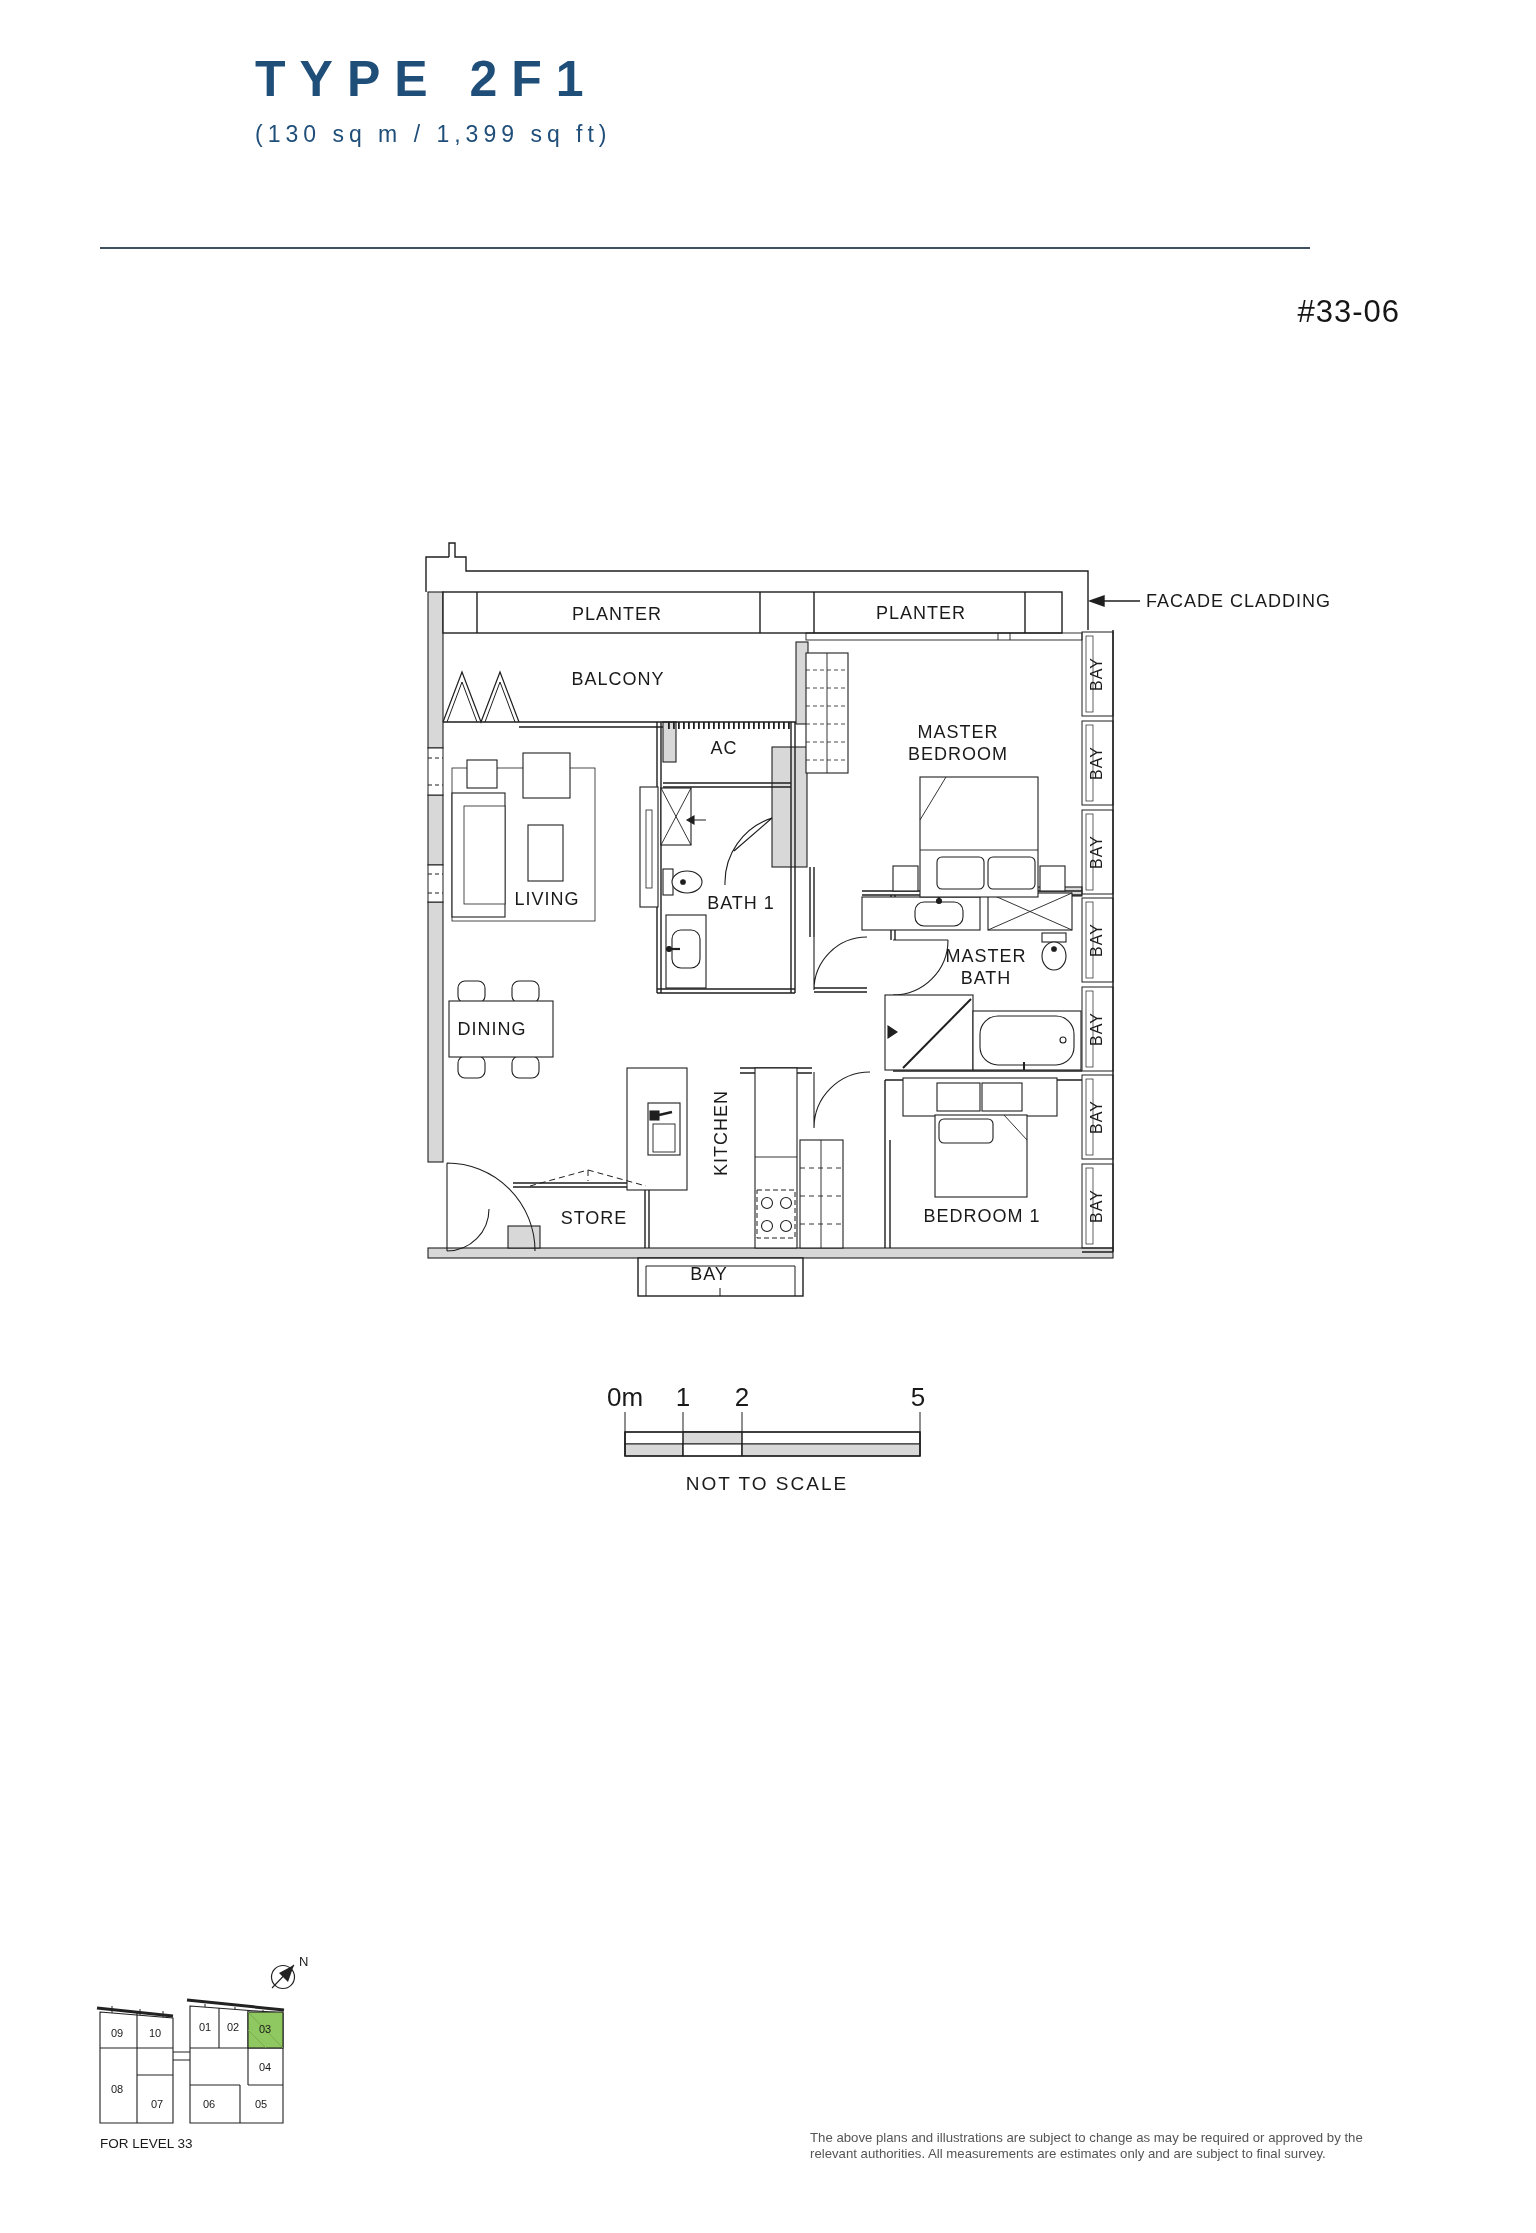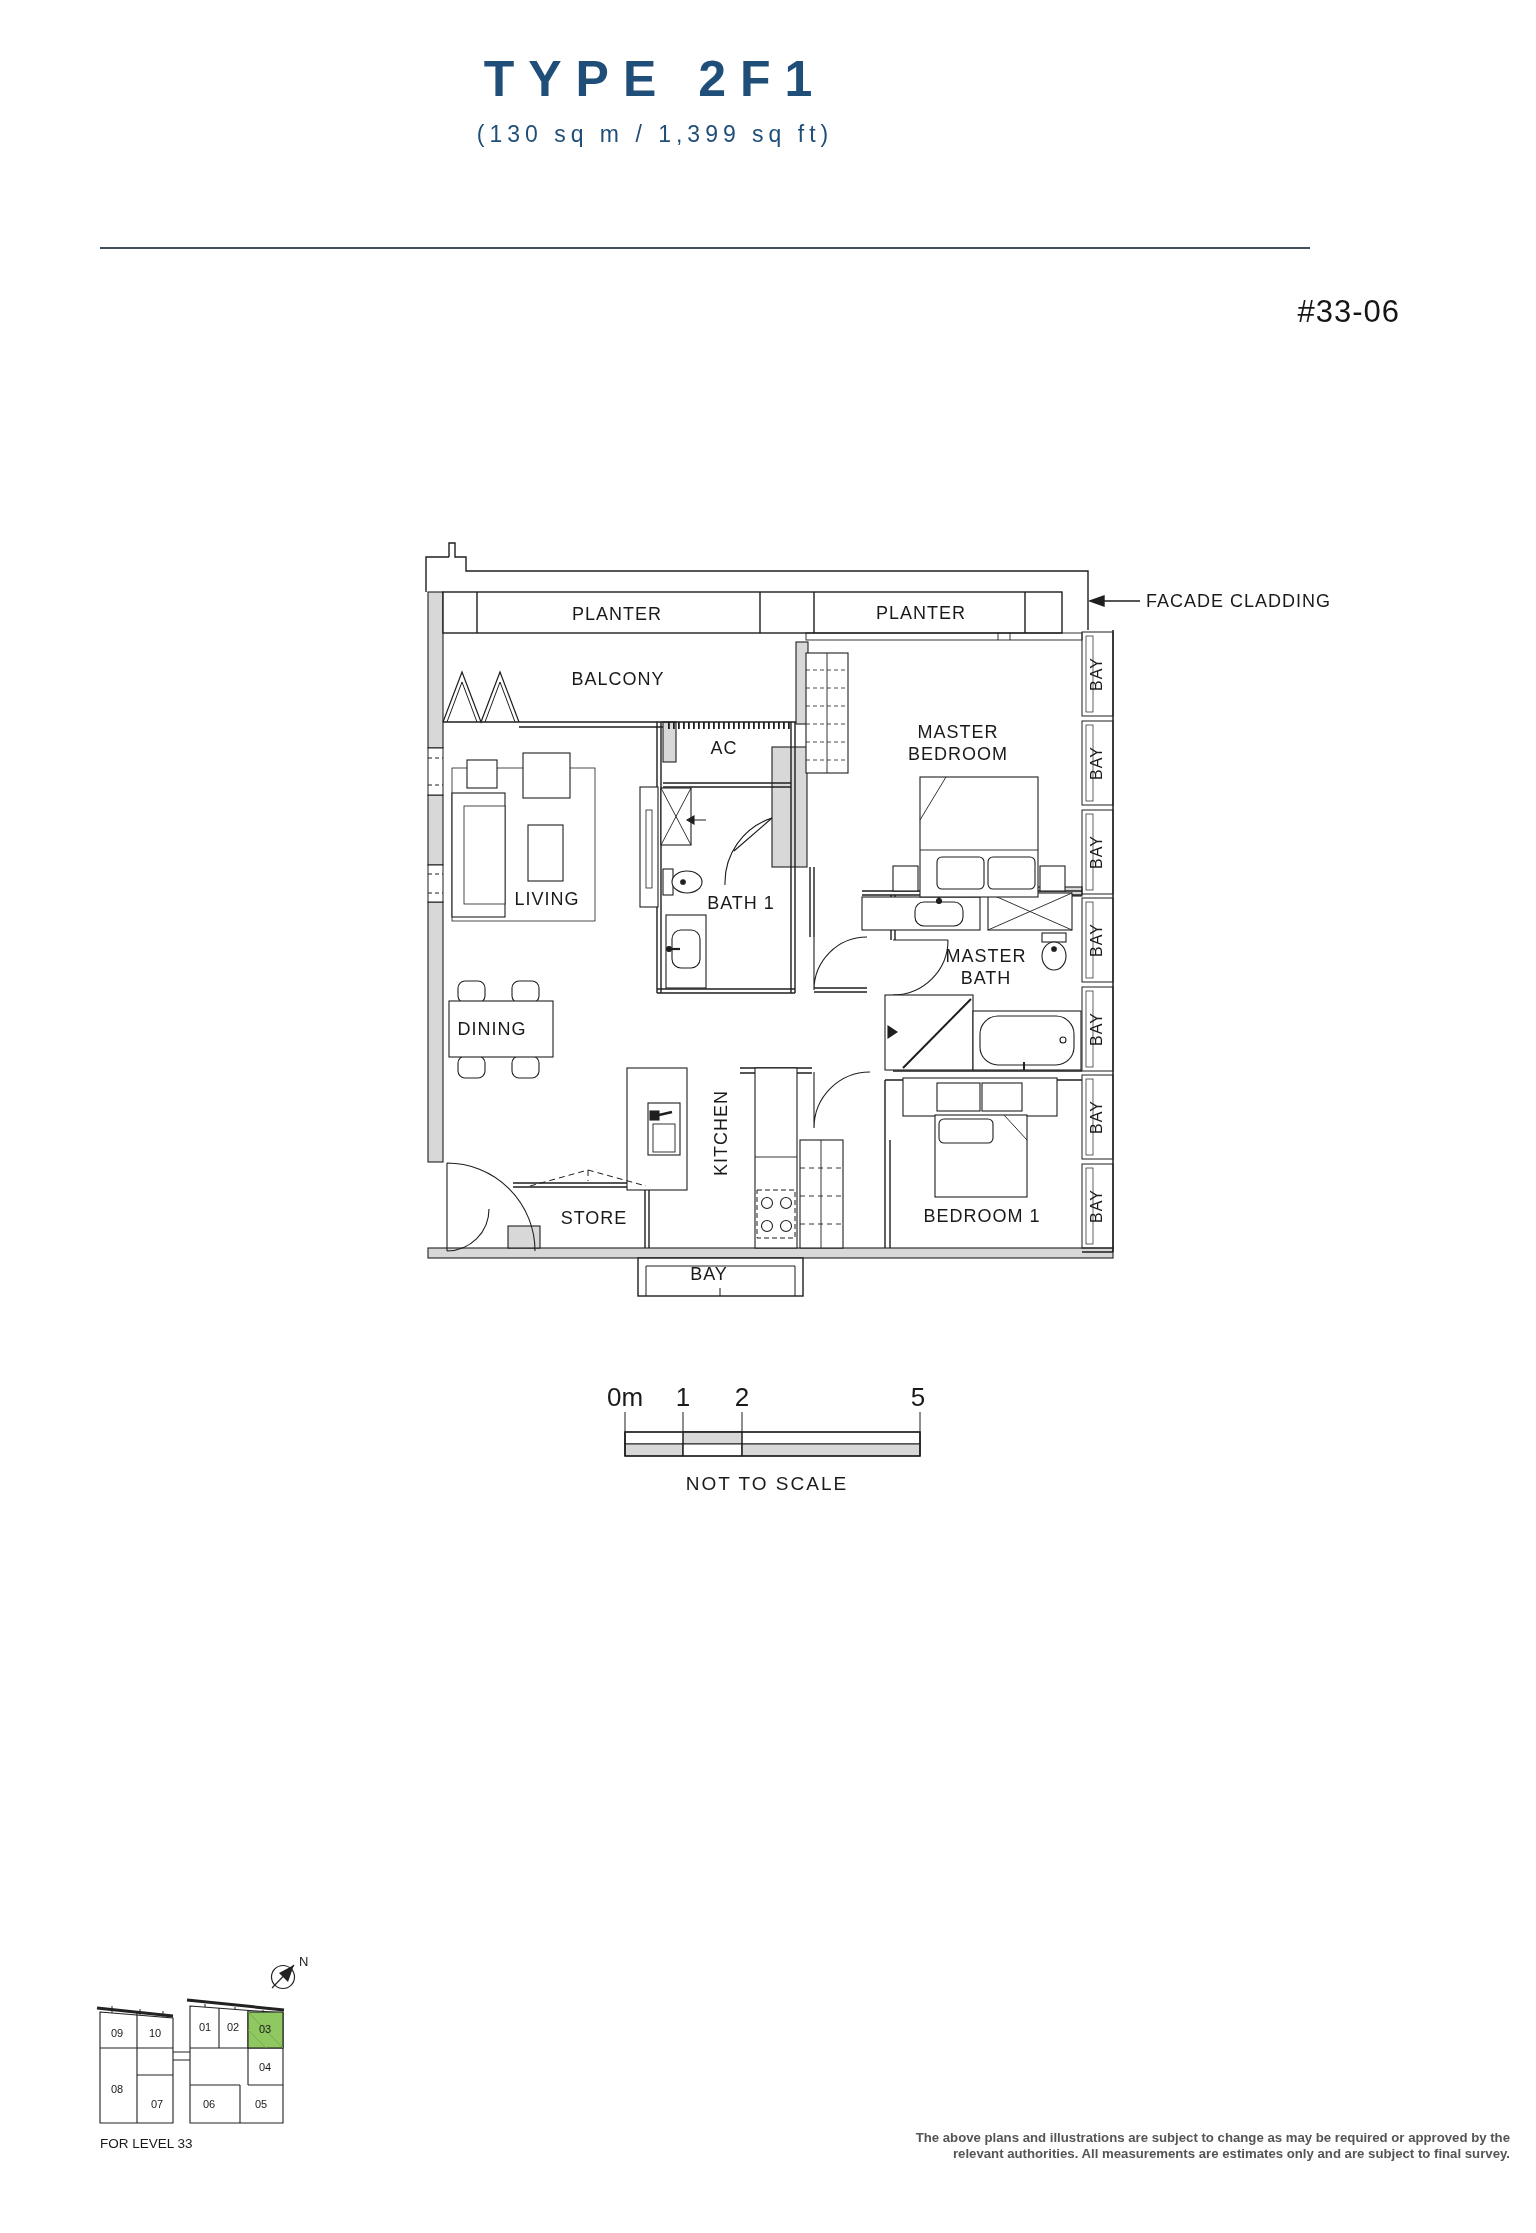--- a/index.html
+++ b/index.html
@@ -1,26 +1,26 @@
 <!DOCTYPE html>
 <html><head>
 <meta charset="utf-8">
 <style>
   html,body{margin:0;padding:0;background:#ffffff;}
   .page{position:relative;width:1536px;height:2233px;background:#fff;overflow:hidden;
         font-family:"Liberation Sans",sans-serif;}
-  .header{position:absolute;left:255px;top:52px;width:800px;text-align:center;color:#1f4e79;}
+  .header{position:absolute;left:255px;top:52px;width:800px;text-align:left;color:#1f4e79;}
   .title{font-size:50px;font-weight:bold;letter-spacing:14px;line-height:1.1;}
   .subtitle{margin-top:22px;font-size:23px;font-weight:normal;letter-spacing:9px;}
   .area{margin-top:14px;font-size:23px;letter-spacing:5px;}
   .divider{position:absolute;left:100px;top:247px;width:1210px;border-top:2px solid #40505e;}
   .unitno{position:absolute;left:1100px;top:294px;width:300px;text-align:right;
           font-size:31px;color:#161616;letter-spacing:1px;}
-  .disclaimer{position:absolute;left:810px;top:2130px;width:700px;text-align:right;
-              font-size:13.2px;color:#555;line-height:1.22;font-weight:bold;}
+  .disclaimer{position:absolute;left:810px;top:2130px;width:700px;text-align:left;
+              font-size:13.2px;color:#555;line-height:1.22;}
   svg text{font-family:"Liberation Sans",sans-serif;fill:#1a1a1a;}
   .rlabel{font-size:18px;letter-spacing:1px;}
   .slabel{font-size:16px;letter-spacing:1px;}
   .klabel{font-size:11px;}
 </style>
 </head>
 <body>
 
 <div class="page">
 

